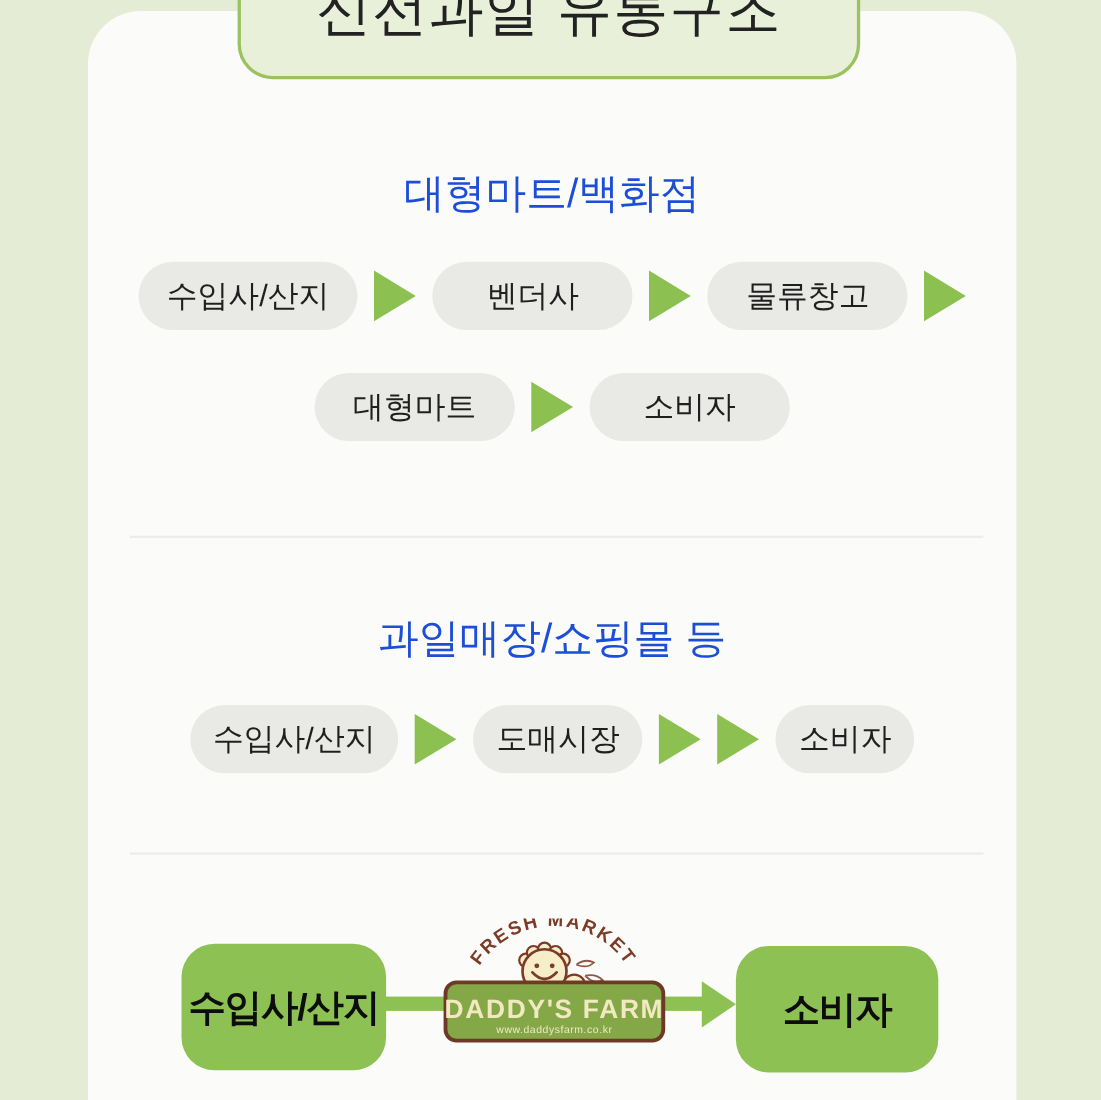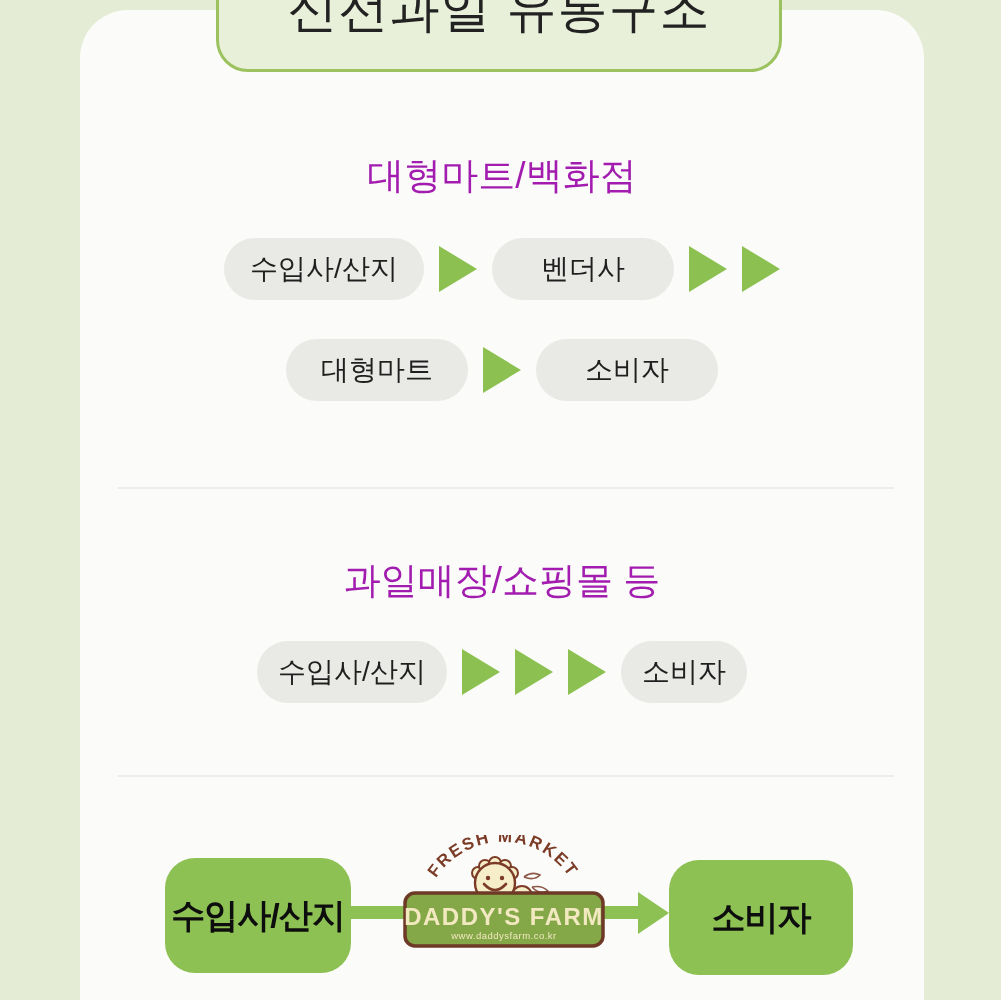--- a/index.html
+++ b/index.html
@@ -46,21 +46,21 @@
     white-space: nowrap;
   }
 
   .section-heading {
     position: absolute;
     left: 0;
     width: 844px;
     text-align: center;
     font-size: 37px;
     font-weight: 400;
-    color: #a21caf;
+    color: #1d4ed8;
   }
   .heading-1 { top: 141px; }
   .heading-2 { top: 546px; }
 
   .flow-row {
     position: absolute;
     left: 0;
     width: 844px;
     display: flex;
     align-items: center;
@@ -160,36 +160,38 @@
 
   <div class="card">
 
     <div class="section-heading heading-1">대형마트/백화점</div>
 
     <div class="flow-row row-1">
       <div class="pill">수입사/산지</div>
       <div class="arrow"></div>
       <div class="pill">벤더사</div>
       <div class="arrow"></div>
+      <div class="pill">물류창고</div>
       <div class="arrow"></div>
     </div>
 
     <div class="flow-row row-2">
       <div class="pill">대형마트</div>
       <div class="arrow"></div>
       <div class="pill">소비자</div>
     </div>
 
     <div class="divider divider-1"></div>
 
     <div class="section-heading heading-2">과일매장/쇼핑몰 등</div>
 
     <div class="flow-row row-3">
       <div class="pill compact">수입사/산지</div>
       <div class="arrow"></div>
+      <div class="pill compact">도매시장</div>
       <div class="arrow"></div>
       <div class="arrow"></div>
       <div class="pill compact">소비자</div>
     </div>
 
     <div class="divider divider-2"></div>
 
     <div class="flow-line"></div>
     <div class="flow-arrowhead"></div>
 

